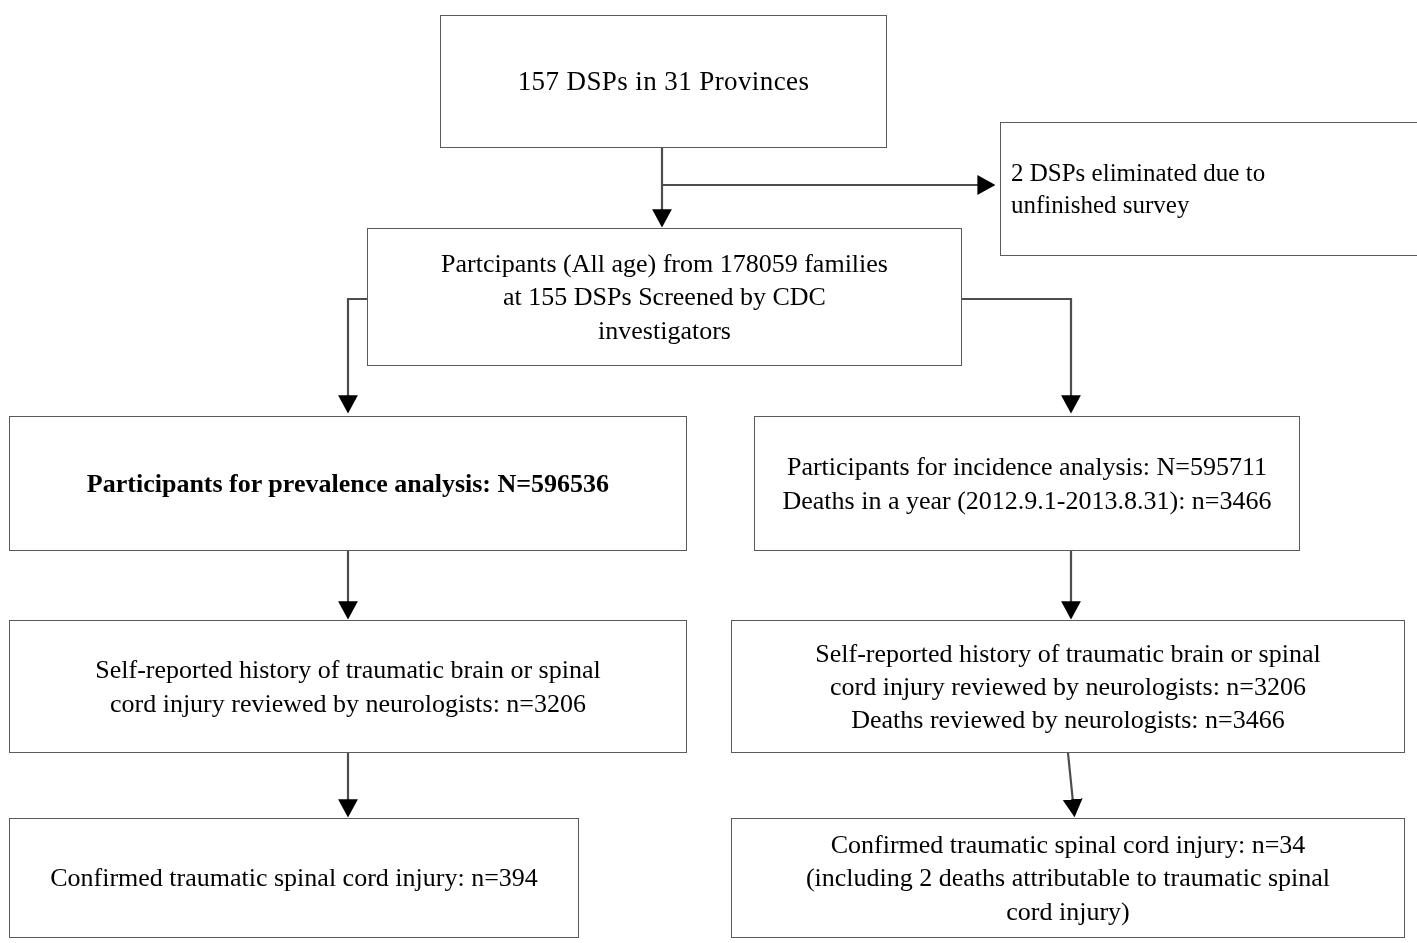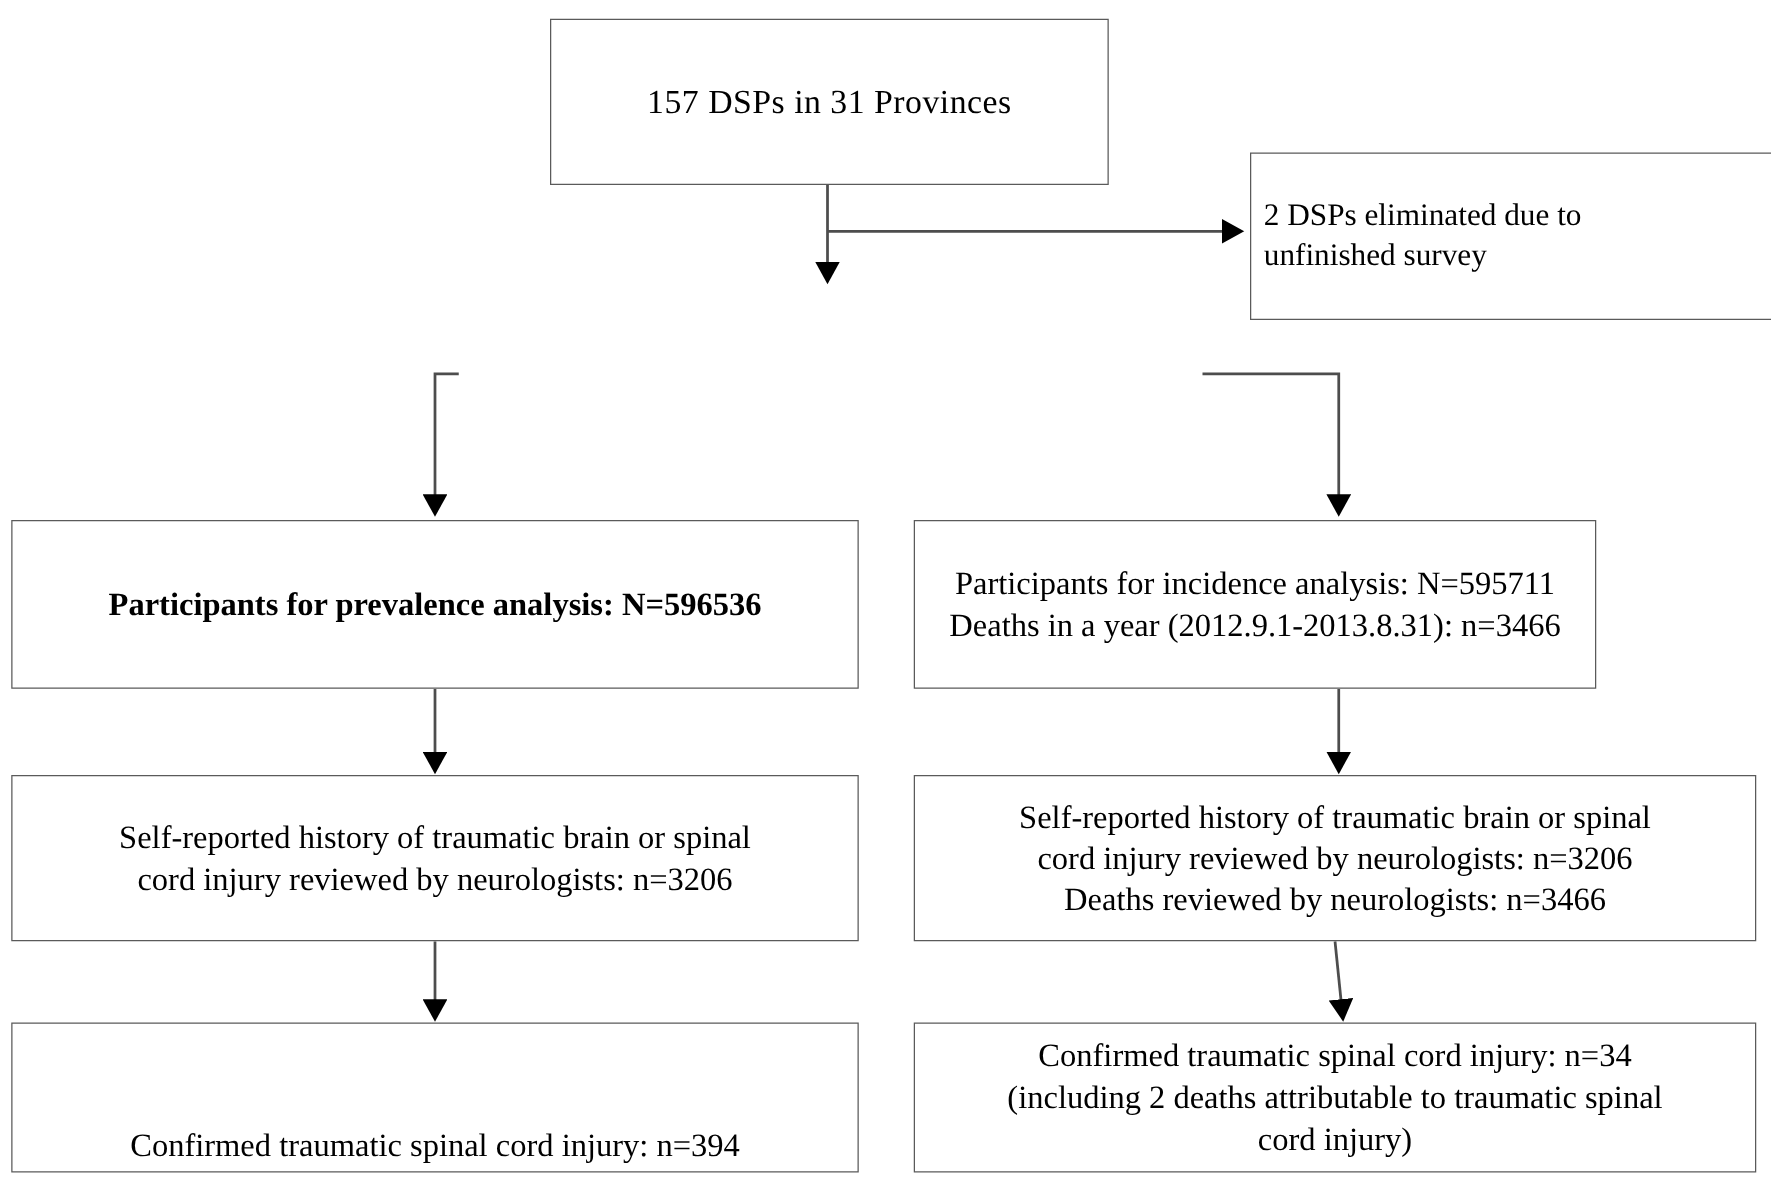--- a/index.html
+++ b/index.html
@@ -36,24 +36,24 @@
   .node.justify .node-text {
     text-align: justify;
     text-align-last: left;
     white-space: pre-line;
   }
   
   #node-top            { left: 440px;  top: 3px;   width: 447px; height: 133px; margin-top: 12px; }
   #node-excluded       { left: 1000px; top: 122px; width: 438px; height: 134px; }
   #node-participants   { left: 367px;  top: 228px; width: 595px; height: 138px; }
   #node-prevalence     { left: 9px;    top: 416px; width: 678px; height: 135px; font-weight: bold; }
-  #node-incidence      { left: 731px;  top: 416px; width: 546px; height: 135px; justify-content: center; }
+  #node-incidence      { left: 754px;  top: 416px; width: 546px; height: 135px; justify-content: center; }
   #node-self-left      { left: 9px;    top: 620px; width: 678px; height: 133px; }
   #node-self-right     { left: 731px;  top: 620px; width: 674px; height: 133px; }
-  #node-confirmed-left { left: 9px;    top: 818px; width: 678px; height: 120px; align-items: flex-end; }
+  #node-confirmed-left { left: 9px;    top: 818px; width: 570px; height: 120px; }
   #node-confirmed-right{ left: 731px;  top: 818px; width: 674px; height: 120px; }
 
   #node-top .node-text          { font-size: 27px; letter-spacing: 0.4px; }
   #node-excluded .node-text     { font-size: 25px; }
   #node-participants .node-text { font-size: 26px; }
 
   .connectors {
     position: absolute;
     left: 0;
     top: 0;
@@ -109,20 +109,25 @@
 
   <div class="node" id="node-top">
     <div class="node-text">157 DSPs in  31 Provinces</div>
   </div>
 
   <div class="node justify" id="node-excluded">
     <div class="node-text">2 DSPs eliminated due to
 unfinished survey</div>
   </div>
 
+  <div class="node" id="node-participants">
+    <div class="node-text">Partcipants (All age) from 178059 families
+at 155 DSPs Screened by CDC
+investigators</div>
+  </div>
 
   <div class="node" id="node-prevalence">
     <div class="node-text">Participants for prevalence analysis: N=596536</div>
   </div>
 
   <div class="node" id="node-incidence">
     <div class="node-text">Participants for incidence analysis: N=595711
 Deaths in a year (2012.9.1-2013.8.31): n=3466</div>
   </div>
 

